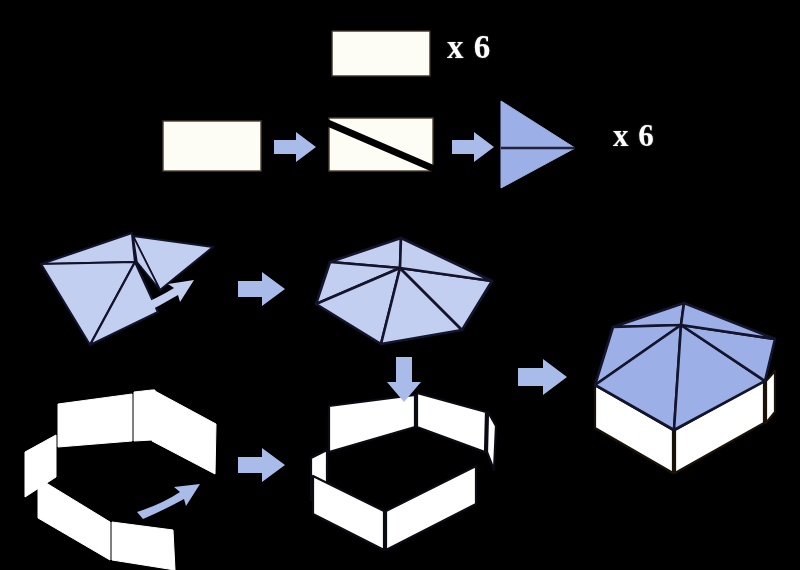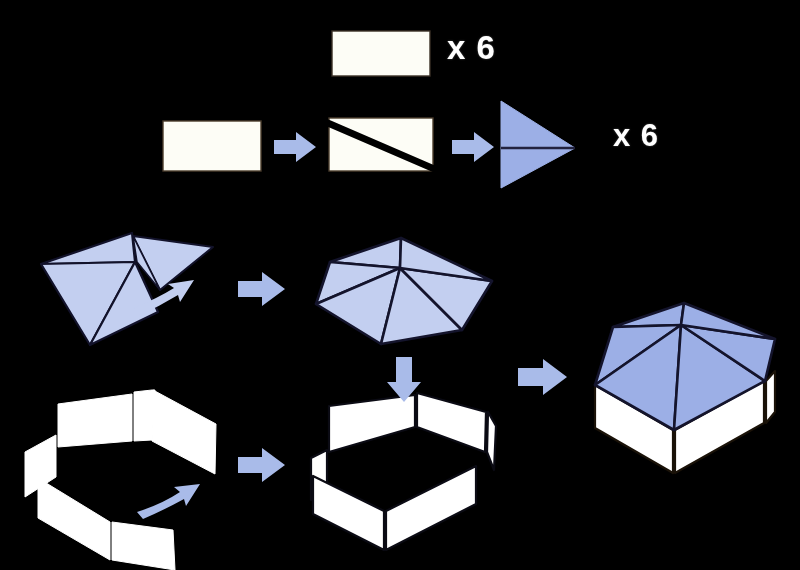--- a/index.html
+++ b/index.html
@@ -24,21 +24,21 @@
     position: absolute;
     left: 0;
     top: 0;
     width: 800px;
     height: 570px;
     display: block;
   }
   .lbl {
     position: absolute;
     color: #ffffff;
-    font-family: Liberation Sans, sans-serif;
+    font-family: Liberation Serif, serif;
     font-weight: bold;
     letter-spacing: 1px;
     white-space: nowrap;
     line-height: 1;
     text-shadow: 0 0 2px rgba(255,255,255,0.35);
     text-align: right;
   }
   #label-multiplier-top {
     left: 447px;
     top: 31px;

